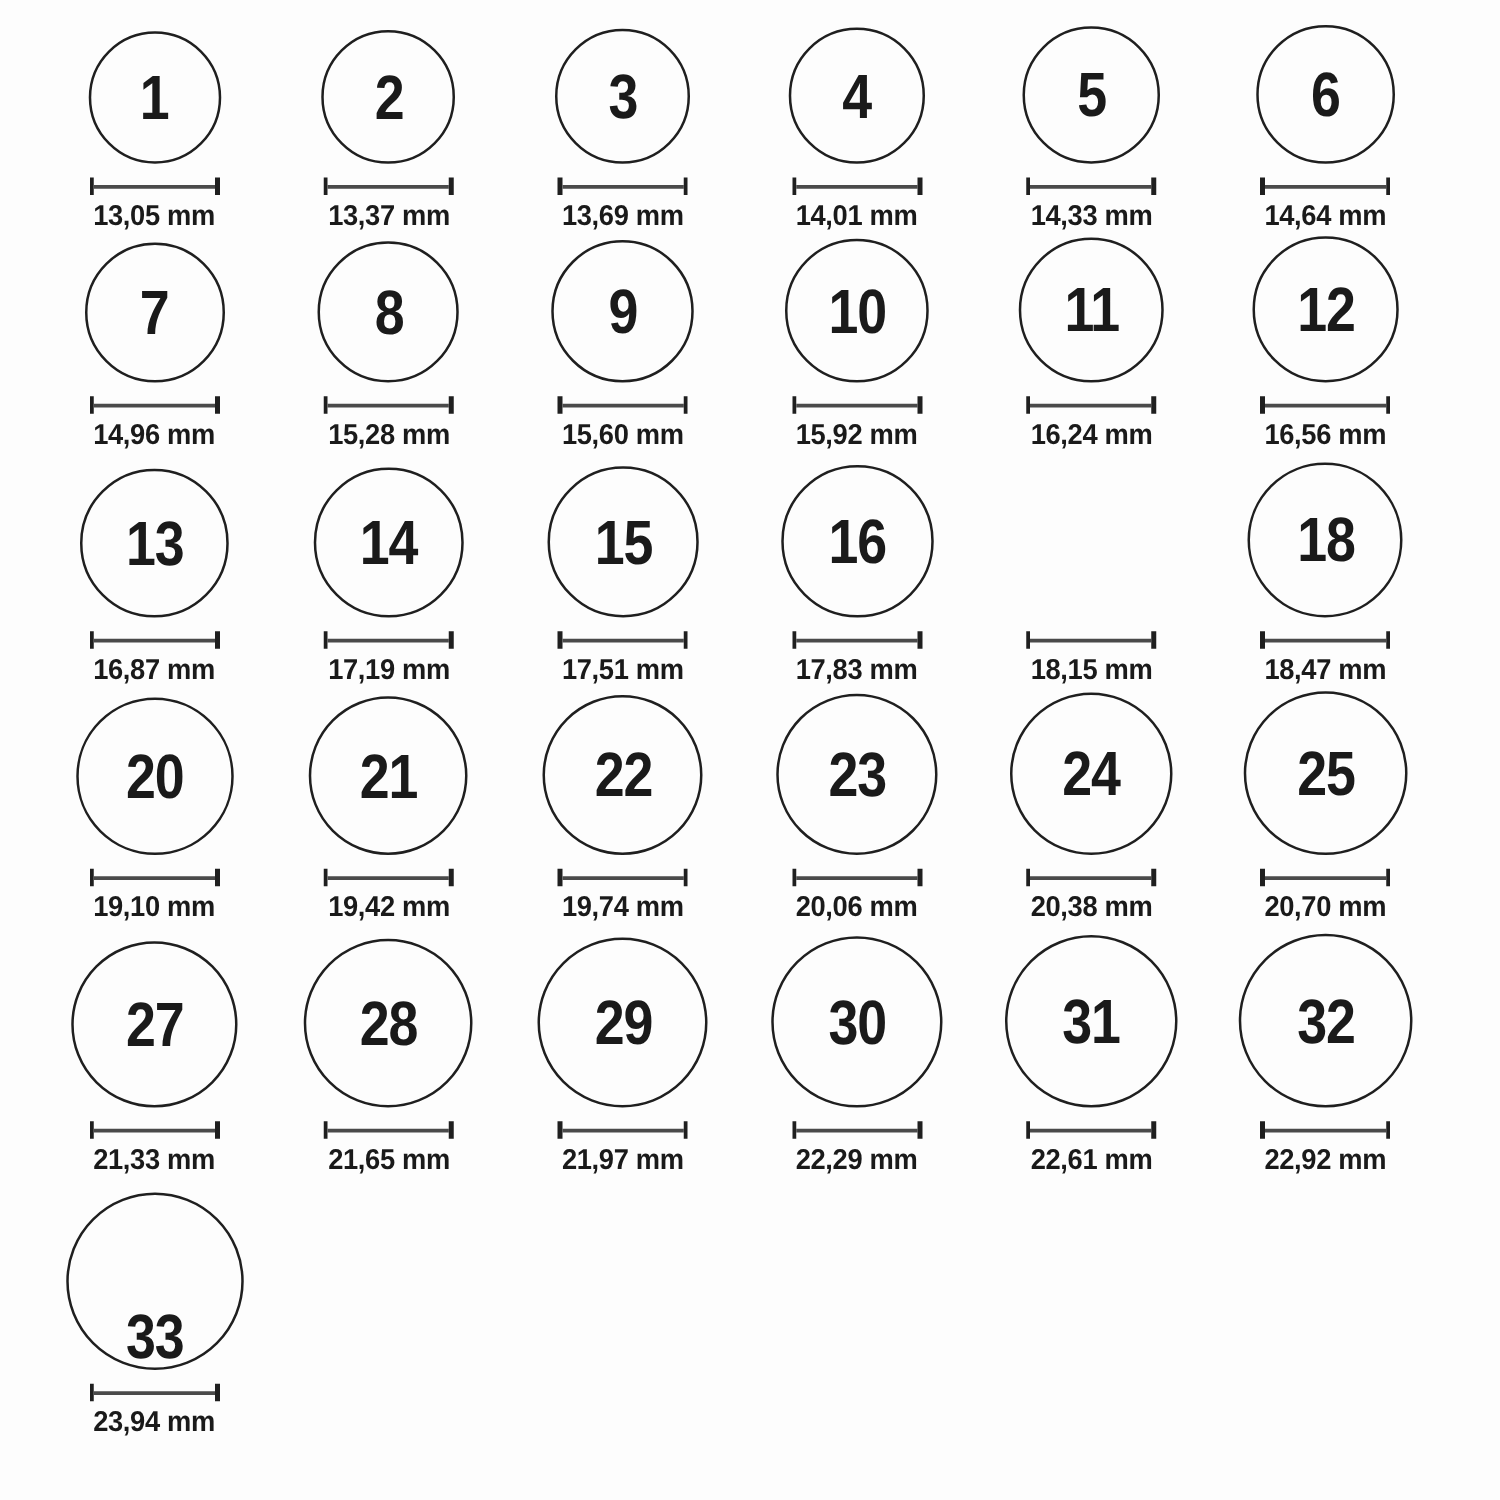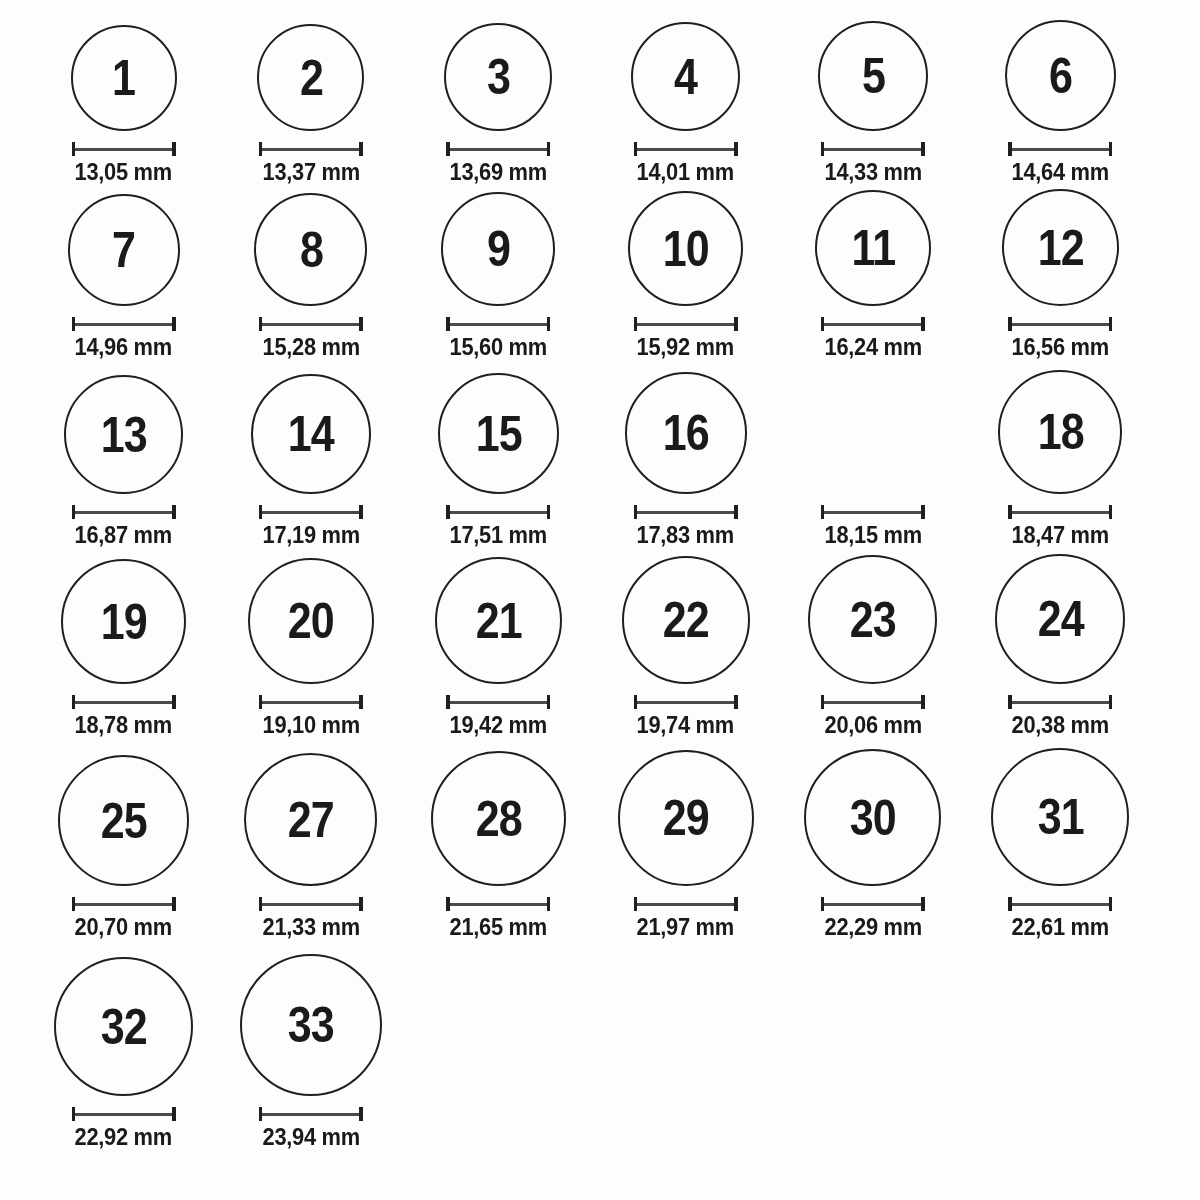--- a/index.html
+++ b/index.html
@@ -265,31 +265,20 @@
       <span class="num">18</span>
     </div>
     <div class="measure">
       <span class="tick"></span>
       <span class="bar"></span>
       <span class="tick"></span>
     </div>
     <div class="dlabel">18,47 mm</div>
   </div>
     <div class="cell">
-    <div class="circle" style="width: 125px; height: 125px;">
-      <span class="num">19</span>
-    </div>
-    <div class="measure">
-      <span class="tick"></span>
-      <span class="bar"></span>
-      <span class="tick"></span>
-    </div>
-    <div class="dlabel">18,78 mm</div>
-  </div>
-    <div class="cell">
     <div class="circle" style="width: 126px; height: 126px;">
       <span class="num">20</span>
     </div>
     <div class="measure">
       <span class="tick"></span>
       <span class="bar"></span>
       <span class="tick"></span>
     </div>
     <div class="dlabel">19,10 mm</div>
   </div>
@@ -408,21 +397,21 @@
       <span class="num">32</span>
     </div>
     <div class="measure">
       <span class="tick"></span>
       <span class="bar"></span>
       <span class="tick"></span>
     </div>
     <div class="dlabel">22,92 mm</div>
   </div>
     <div class="cell">
-    <div class="circle" style="width: 142px; height: 142px;">
+    <div class="circle" style="width: 142px; height: 142px; align-items: flex-end;">
       <span class="num">33</span>
     </div>
     <div class="measure">
       <span class="tick"></span>
       <span class="bar"></span>
       <span class="tick"></span>
     </div>
     <div class="dlabel">23,94 mm</div>
   </div>
   </div>

